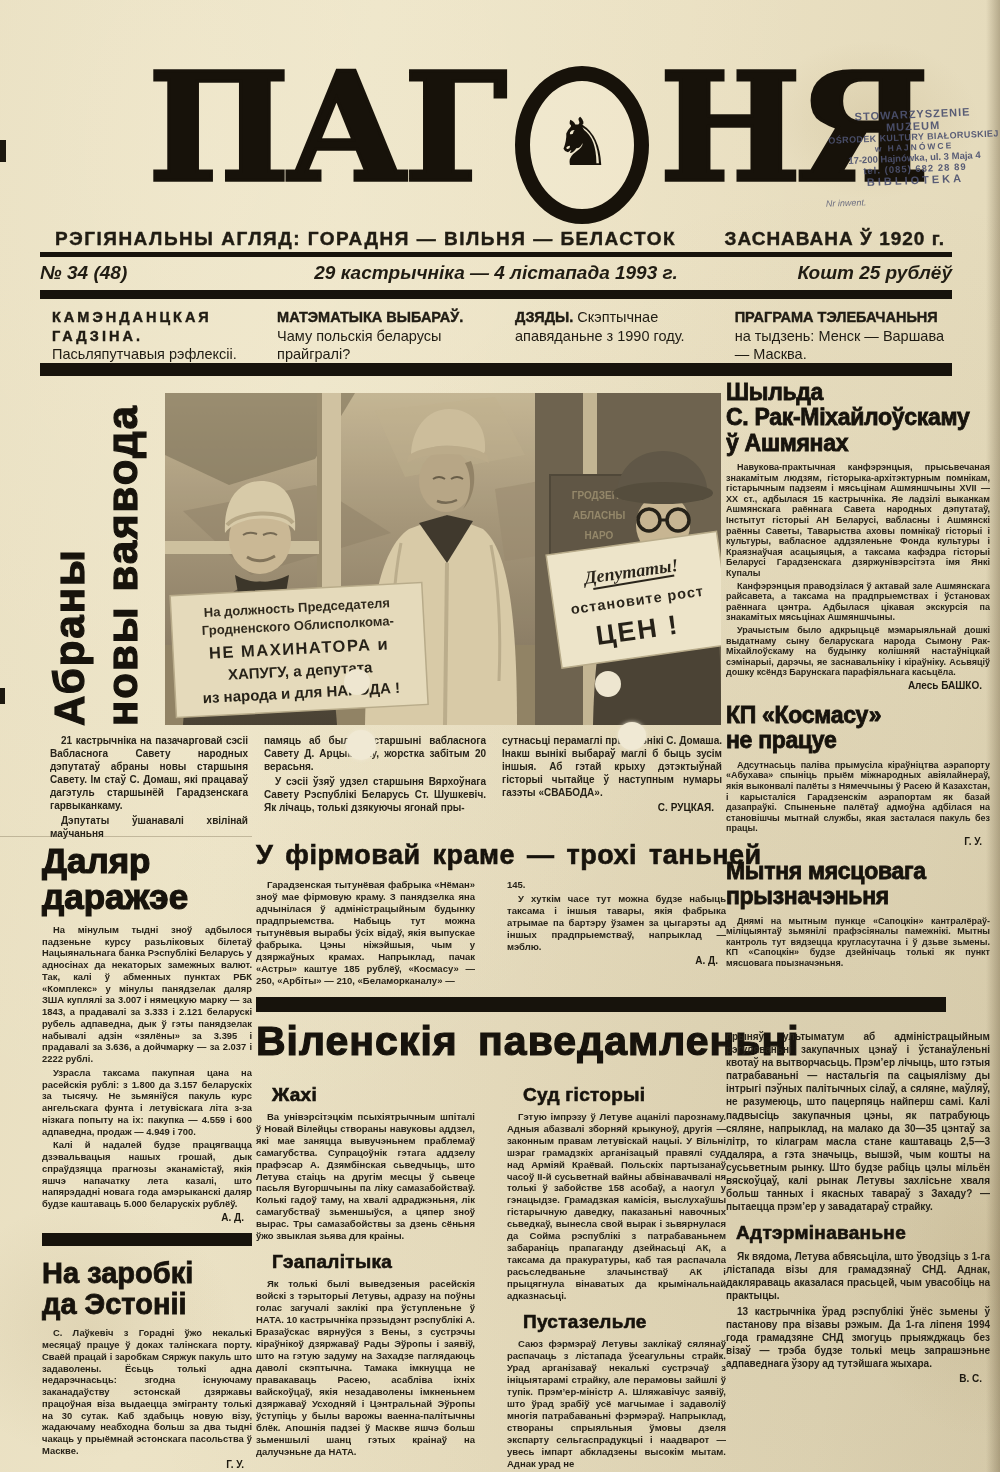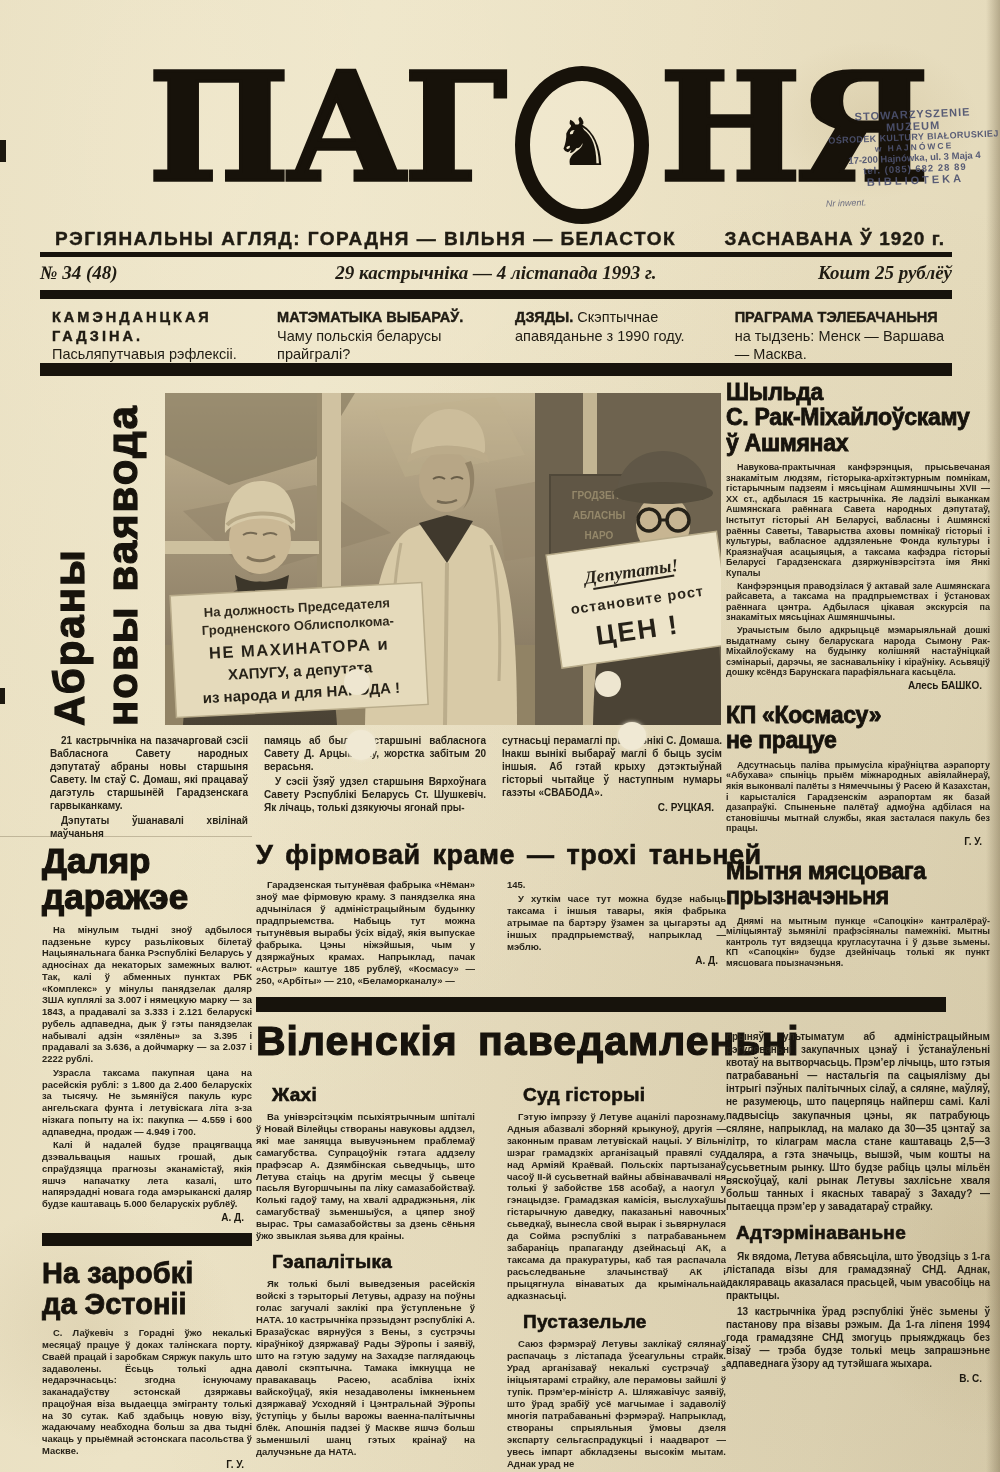--- a/index.html
+++ b/index.html
@@ -35,21 +35,21 @@
   .stamp .s1{font-size:9px;letter-spacing:.4px;}
   .stamp .s2{font-size:8.5px;letter-spacing:2px;}
   .stamp .s3{font-size:9.5px;}
   .stamp .s4{font-size:9.5px;letter-spacing:1px;}
   .stamp .s5{font-size:11px;letter-spacing:3px;}
   .stamp-note{position:absolute;left:826px;top:198px;font-size:9px;color:#4d5270;opacity:.8;
     transform:rotate(-2deg);font-style:italic;}
   .tagline{position:absolute;left:55px;top:228px;font-size:19px;font-weight:bold;letter-spacing:1.5px;}
   .founded{position:absolute;right:55px;top:228px;font-size:19px;font-weight:bold;letter-spacing:1px;}
   .issue-line{position:absolute;left:40px;top:262px;width:912px;display:flex;justify-content:space-between;
-    font-family:Liberation Serif, serif;font-style:italic;font-weight:bold;font-size:19px;}
+    font-family:Liberation Sans, sans-serif;font-style:italic;font-weight:bold;font-size:19px;}
   .issue-line .mid{position:absolute;left:50%;transform:translateX(-50%);}
 
   
   .teasers{position:absolute;left:52px;top:308px;width:900px;display:flex;gap:26px;}
   .teaser{font-size:14.5px;line-height:1.28;}
   .teaser .lead{font-weight:bold;}
   .teaser:nth-child(1){width:218px;} .teaser:nth-child(1) .lead{letter-spacing:3px;}
   .teaser:nth-child(2){width:232px;}
   .teaser:nth-child(3){width:212px;}
   .teaser:nth-child(4){width:238px;}
@@ -323,21 +323,21 @@
   </div>
 
   <div class="left-lower">
     <div>
       <div class="h-daliar st12">
         <div>Даляр</div>
         <div>даражэе</div>
       </div>
       <div class="bt lc-body">
         <p>На мінулым тыдні зноў адбылося падзеньне курсу разьліковых білетаў Нацыянальнага банка Рэспублікі Беларусь у адносінах да некаторых замежных валют. Так, калі ў абменных пунктах РБК «Комплекс» у мінулы панядзелак даляр ЗША куплялі за 3.007 і нямецкую марку — за 1843, а прадавалі за 3.333 і 2.121 беларускі рубель адпаведна, дык ў гэты панядзелак набывалі адзін «зялёны» за 3.395 і прадавалі за 3.636, а дойчмарку — за 2.037 і 2222 рублі.</p>
-        <p>Узрасла таксама пакупная цана на расейскія рублі: з 1.800 да 2.400 беларускіх за тысячу. Не зьмяніўся пакуль курс ангельскага фунта і летувіскага літа з-за нізкага попыту на іх: пакупка — 4.559 і 600 адпаведна, продаж — 4.949 і 700.</p>
+        <p>Узрасла таксама пакупная цана на расейскія рублі: з 1.800 да 3.157 беларускіх за тысячу. Не зьмяніўся пакуль курс ангельскага фунта і летувіскага літа з-за нізкага попыту на іх: пакупка — 4.559 і 600 адпаведна, продаж — 4.949 і 700.</p>
         <p>Калі й надалей будзе працягвацца дзэвальвацыя нашых грошай, дык спраўдзяцца прагнозы эканамістаў, якія яшчэ напачатку лета казалі, што напярэдадні новага года амэрыканскі даляр будзе каштаваць 5.000 беларускіх рублёў.</p>
       </div>
       <div class="byline">А. Д.</div>
     </div>
 
     <div class="bar-flow"></div>
 
     <div>
       <div class="h-zarobki st08">
         <div>На заробкі</div>

